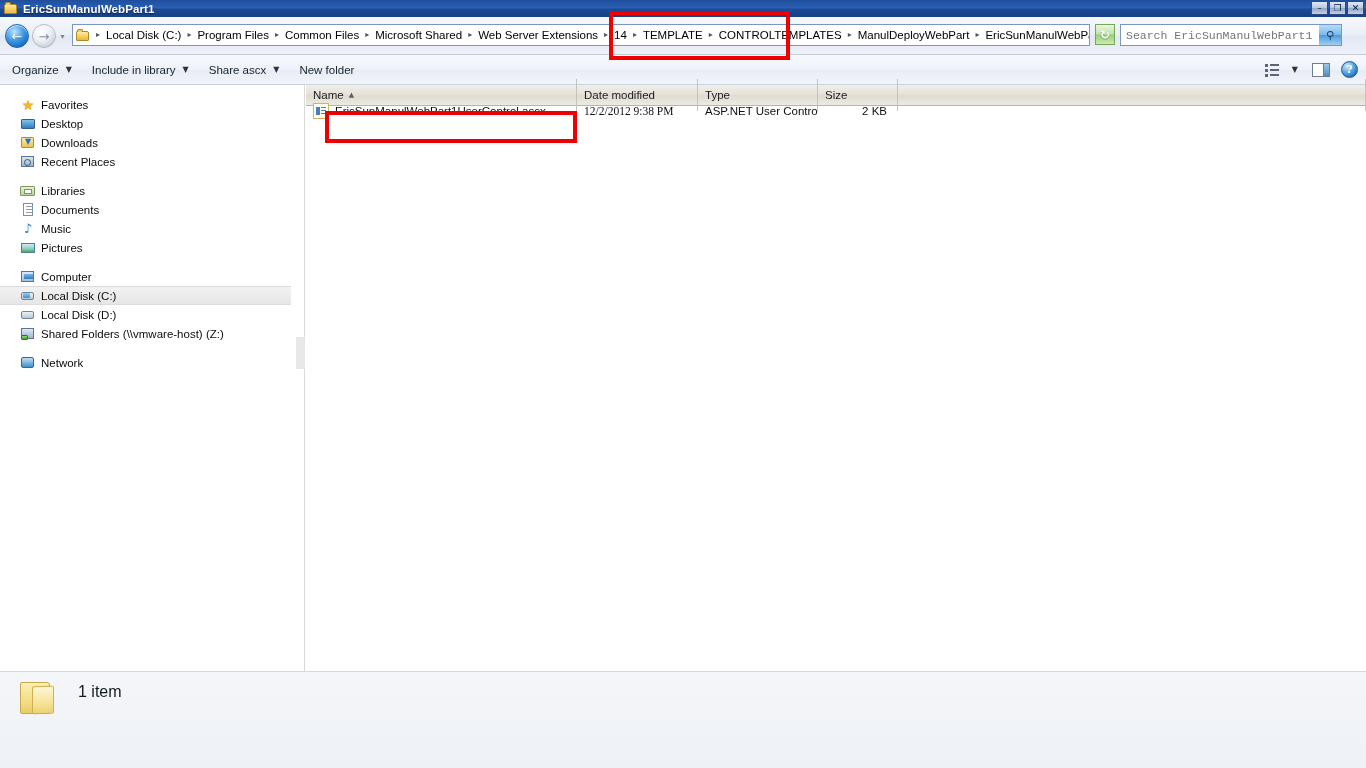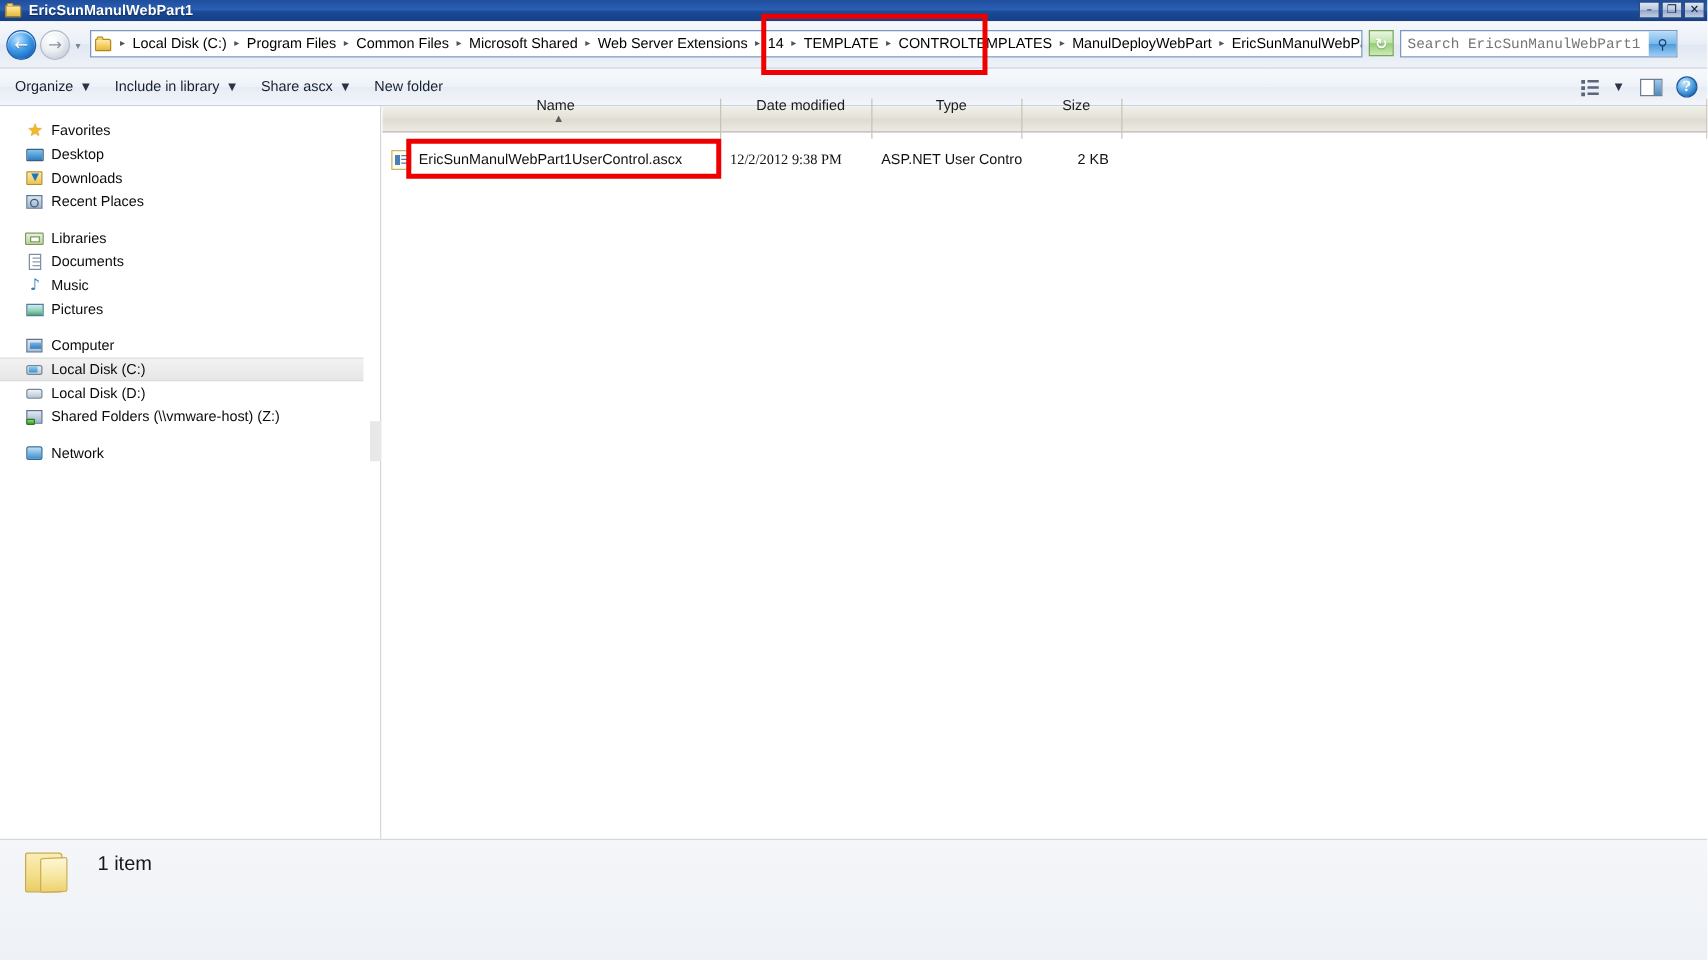--- a/index.html
+++ b/index.html
@@ -303,21 +303,20 @@
     border-bottom: 1px solid #b6b4ab;
     box-sizing: border-box;
     display: flex; align-items: center;
   }
   .col {
     height: 32px; box-sizing: border-box;
     border-right: 1px solid #c6c4ba;
     display: flex; align-items: center;
     padding-left: 7px; font-size: 11.5px; color: #1b1b1b;
     white-space: nowrap;
-    flex-direction: column;
   }
   .col .sortmark {
     margin-left: 5px; color: #5d5d5d; font-size: 7px;
     font-family: "DejaVu Sans", sans-serif;
   }
   .filerow {
     position: absolute; left: 0; top: 21px;
     width: 1060px; height: 28px;
     display: flex; align-items: center;
     font-size: 11.5px; color: #111111;
@@ -578,21 +577,21 @@
           </div>
           <div class="col" style="width: 80px;">
             <span>Size</span>
           </div>
           <div class="col" style="width: 468px;">
             <span></span>
           </div>
         </div>
     </div>
     <div id="rows">
-        <div class="filerow" style="top: 29px;">
+        <div class="filerow" style="top: 12px;">
           <div class="fr-cell" style="width: 271px;">
             <span class="ascx-icon"></span>
             <span>EricSunManulWebPart1UserControl.ascx</span>
           </div>
           <div class="fr-cell" style="width: 121px; font-family: Liberation Serif, serif;">12/2/2012 9:38 PM</div>
           <div class="fr-cell" style="width: 120px;">ASP.NET User Control</div>
           <div class="fr-cell right" style="width: 80px;">2 KB</div>
         </div>
       </div>
   </div>

